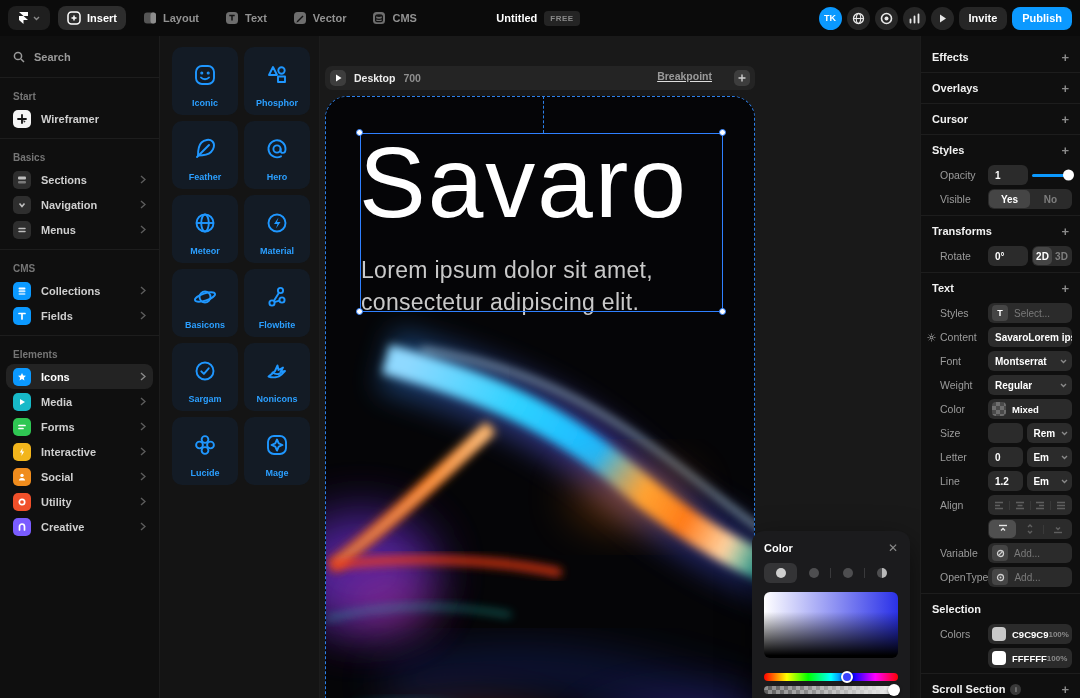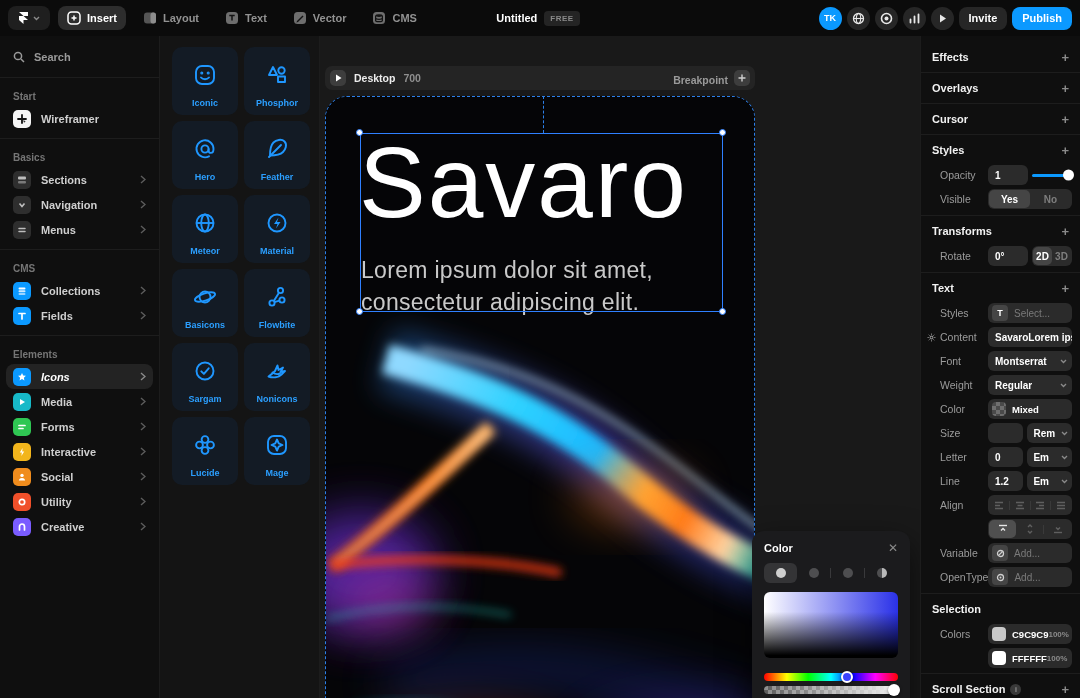--- a/index.html
+++ b/index.html
@@ -26,37 +26,37 @@
   .pill-btn { height:23px; border-radius:8px; padding:0 10px; display:flex; align-items:center; font-size:11px; font-weight:bold; }
   .pill-btn.dark { background:#262626; color:#fff; }
   .pill-btn.blue { background:#0b99ff; color:#fff; }
 
   
   #sidebar { position:absolute; left:0; top:36px; width:160px; bottom:0; background:#0f0f0f; border-right:1px solid #1c1c1c; padding-top:8px; z-index:20; }
   .search-row { display:flex; align-items:center; gap:9px; height:26px; padding:0 13px; color:#9a9a9a; font-size:11px; font-weight:bold; }
   .side-div { border-top:1px solid #1d1d1d; margin:7px 0; }
   .sec-label { padding:6px 13px 4px; font-size:10px; font-weight:bold; color:#757575; }
   .side-item { height:25px; margin:0 6px; padding:0 7px; border-radius:8px; display:flex; align-items:center; gap:10px; font-size:11px; font-weight:bold; color:#cfcfcf; }
-  .side-item.selected { background:#232323; color:#fff;font-style:italic; }
+  .side-item.selected { background:#232323; color:#fff; }
   .li-icon { width:18px; height:18px; border-radius:5px; display:flex; align-items:center; justify-content:center; flex:none; }
   .chev { margin-left:auto; color:#5c5c5c; }
 
   
   #packs { position:absolute; left:160px; top:36px; width:160px; bottom:0; background:#141414; border-right:1px solid #1c1c1c; padding:11px 12px; display:grid; grid-template-columns:66px 66px; gap:6px 6px; align-content:start; z-index:20; }
   .pack-tile { position:relative; width:66px; height:68px; background:#131b25; border-radius:10px; display:flex; align-items:center; justify-content:center; }
   .pack-tile svg { margin-top:-12px; }
   .pack-label { position:absolute; left:0; right:0; bottom:7px; text-align:center; font-size:9px; font-weight:bold; color:#2b9fff; }
 
   
   #workspace { position:absolute; left:320px; top:36px; width:600px; bottom:0; background:#191919; overflow:hidden; z-index:10; }
   #crumbbar { position:absolute; left:5px; top:30px; width:430px; height:24px; background:#242424; border-radius:7px; display:flex; align-items:center; gap:8px; padding:0 5px 0 5px; }
   .crumb-chip { width:16px; height:16px; border-radius:5px; background:#3d3d3d; display:flex; align-items:center; justify-content:center; color:#fff; }
   .crumb-name { font-size:10.5px; font-weight:bold; color:#ededed; }
   .crumb-width { font-size:10.5px; font-weight:bold; color:#8f8f8f; }
-  .crumb-right { margin-left:auto; display:flex; align-items:flex-end; gap:6px; }
+  .crumb-right { margin-left:auto; display:flex; align-items:flex-start; gap:22px;text-decoration:underline; }
   .crumb-bp { font-size:10.5px; font-weight:bold; color:#9a9a9a; }
 
   #frame { position:absolute; left:5px; top:60px; width:430px; height:640px; background:#050507; border:1px dashed #2c7fe8; border-radius:22px 22px 0 0; overflow:hidden; }
   #frame-art { position:absolute; inset:0; }
   .canvas-heading { position:absolute; left:33px; top:30px; font-size:100px; letter-spacing:2px; font-weight:400; color:#fff; line-height:1.1; }
   .canvas-sub { position:absolute; left:35px; top:158px; font-size:23px; color:#c9c9c9; line-height:1.37; letter-spacing:.3px; }
 
   #frame-overlay { position:absolute; left:5px; top:60px; width:430px; height:640px; pointer-events:none; }
   .guide-v { position:absolute; left:218px; top:0; height:37px; border-left:1px dashed #2c7fe8; }
   .sel-rect { position:absolute; left:35px; top:37px; width:363px; height:179px; border:1px solid #2f80ff; }
@@ -436,35 +436,35 @@
           <svg width="26" height="26" viewBox="0 0 26 26" fill="none" stroke="#1f97ff" stroke-width="1.9" stroke-linejoin="round">
             <path d="M9 5l4 8H5z"></path>
             <circle cx="17.5" cy="8.5" r="3.2"></circle>
             <rect x="14" y="14.5" width="7" height="5.5"></rect>
           </svg>
         </span>
       <div class="pack-label">Phosphor</div>
     </div>
     <div class="pack-tile">
       <span>
+          <svg width="26" height="26" viewBox="0 0 26 26" fill="none" stroke="#1f97ff" stroke-width="1.9" stroke-linecap="round" stroke-linejoin="round">
+            <path d="M20.5 5.5c-3-3-8.5-1.5-11 1C7 9 6 13.5 6 19.5c6 0 10.5-1 13-3.5s4.5-7.5 1.5-10.5z"></path>
+            <path d="M17 9L5 21"></path>
+          </svg>
+        </span>
+      <div class="pack-label">Feather</div>
+    </div>
+    <div class="pack-tile">
+      <span>
           <svg width="26" height="26" viewBox="0 0 26 26" fill="none" stroke="#1f97ff" stroke-width="1.9" stroke-linecap="round">
             <circle cx="13" cy="13" r="3.6"></circle>
             <path d="M16.6 13v1.4c0 1.6 1 2.5 2.3 2.5 1.7 0 2.6-1.5 2.6-3.9A8.5 8.5 0 1017 20.3"></path>
           </svg>
         </span>
       <div class="pack-label">Hero</div>
-    </div>
-    <div class="pack-tile">
-      <span>
-          <svg width="26" height="26" viewBox="0 0 26 26" fill="none" stroke="#1f97ff" stroke-width="1.9" stroke-linecap="round" stroke-linejoin="round">
-            <path d="M20.5 5.5c-3-3-8.5-1.5-11 1C7 9 6 13.5 6 19.5c6 0 10.5-1 13-3.5s4.5-7.5 1.5-10.5z"></path>
-            <path d="M17 9L5 21"></path>
-          </svg>
-        </span>
-      <div class="pack-label">Feather</div>
     </div>
     <div class="pack-tile">
       <span>
           <svg width="26" height="26" viewBox="0 0 26 26" fill="none" stroke="#1f97ff" stroke-width="1.9">
             <circle cx="13" cy="13" r="8.5"></circle>
             <ellipse cx="13" cy="13" rx="3.8" ry="8.5"></ellipse>
             <path d="M4.5 13h17"></path>
           </svg>
         </span>
       <div class="pack-label">Meteor</div>

